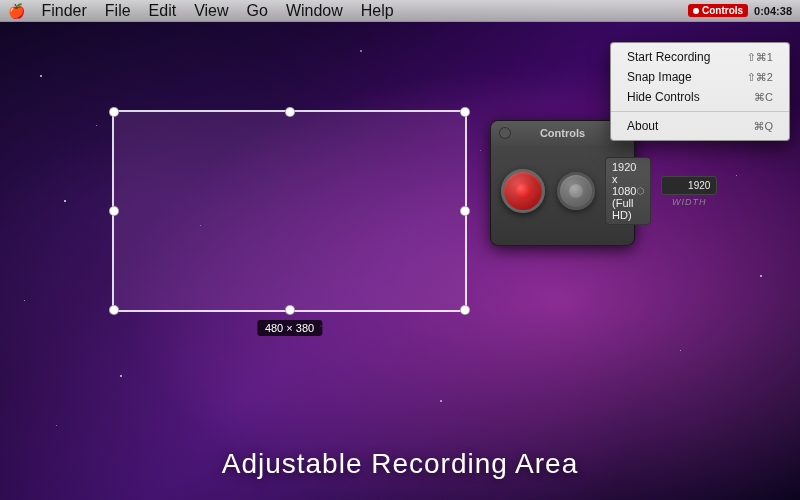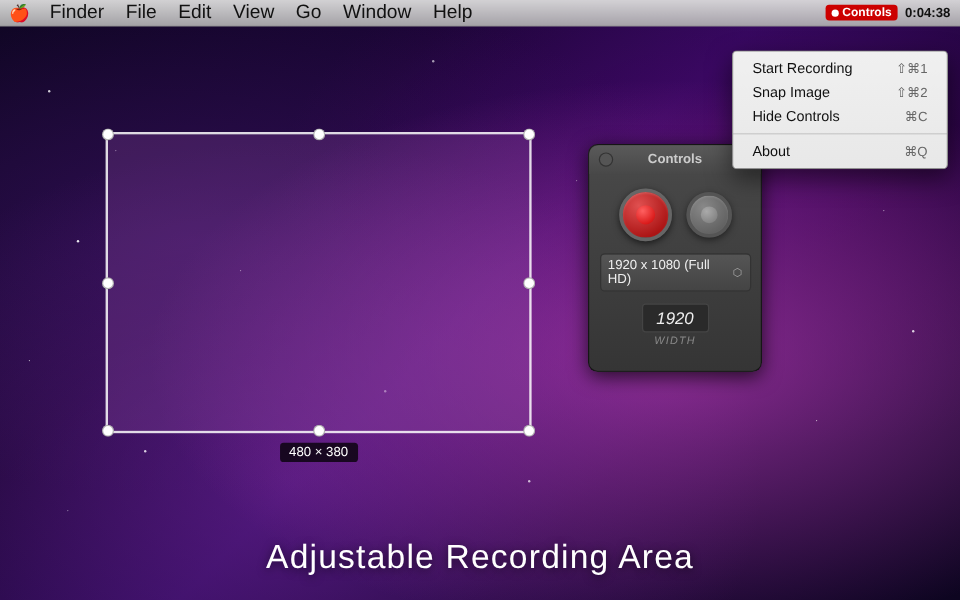--- a/index.html
+++ b/index.html
@@ -130,23 +130,23 @@
     .menu-separator {
       height: 1px;
       background: rgba(0,0,0,0.15);
       margin: 4px 0;
     }
 
     
     .selection-area {
       position: absolute;
       top: 110px;
-      left: 88px;
+      left: 112px;
       width: 355px;
-      height: 251px;
+      height: 202px;
       border: 2px solid rgba(255,255,255,0.85);
       z-index: 100;
       text-decoration: underline;
     }
     .selection-inner {
       width: 100%;
       height: 100%;
       background: rgba(150, 80, 170, 0.25);
     }
     
@@ -206,21 +206,21 @@
       border: 1px solid rgba(0,0,0,0.4);
     }
     .controls-title {
       font-size: 11px;
       color: #ccc;
       font-weight: 600;
     }
     .controls-body {
       padding: 12px 10px 8px;
       display: flex;
-      flex-direction: column;
+      flex-direction: row;
       align-items: center;
       gap: 10px;
     }
     .controls-buttons {
       display: flex;
       gap: 12px;
       align-items: center;
     }
     .record-btn {
       width: 44px;
@@ -284,24 +284,23 @@
       flex-direction: column;
       align-items: center;
       gap: 2px;
     }
     .dim-input {
       width: 56px;
       background: #2a2a2a;
       border: 1px solid #444;
       border-radius: 3px;
       color: #eee;
-      font-size: 14px;
+      font-size: 10px;
       padding: 3px 6px;
-      text-align: center;
-      font-style: italic;
+      text-align: right;
     }
     .dim-label {
       font-size: 9px;
       color: #888;
       letter-spacing: 1px;
       text-transform: uppercase;
       font-style: italic;
     }
 
     

